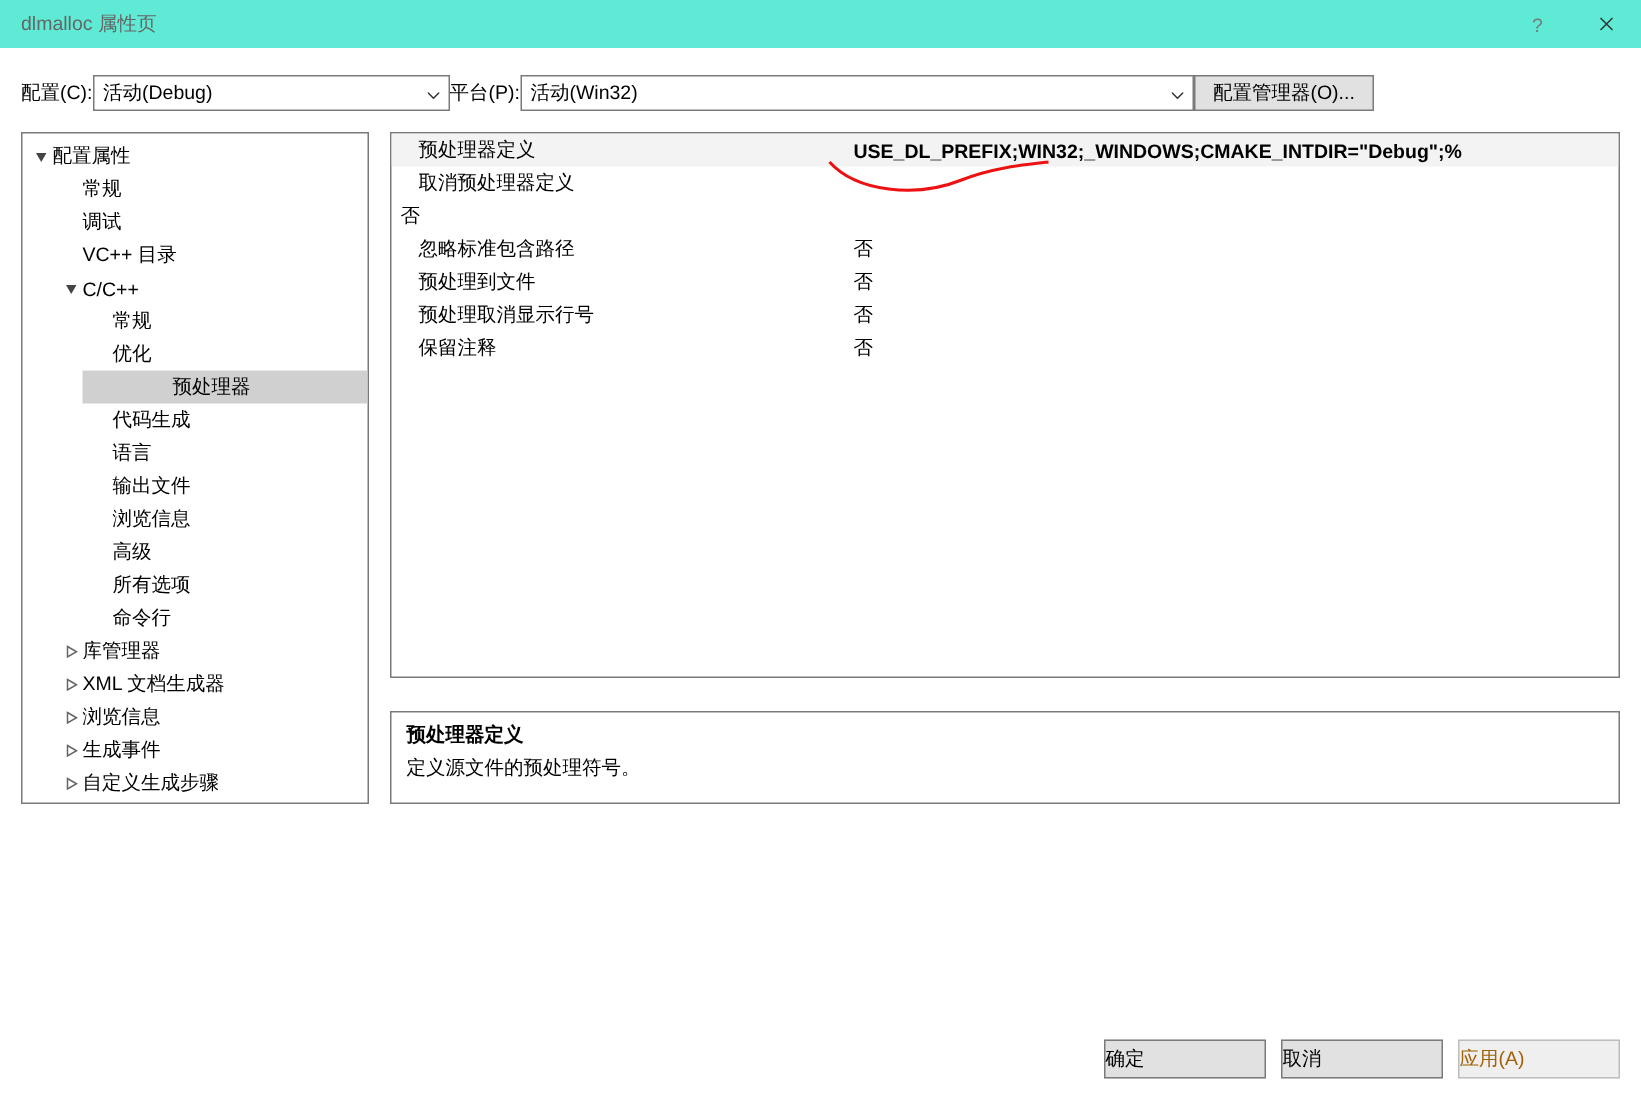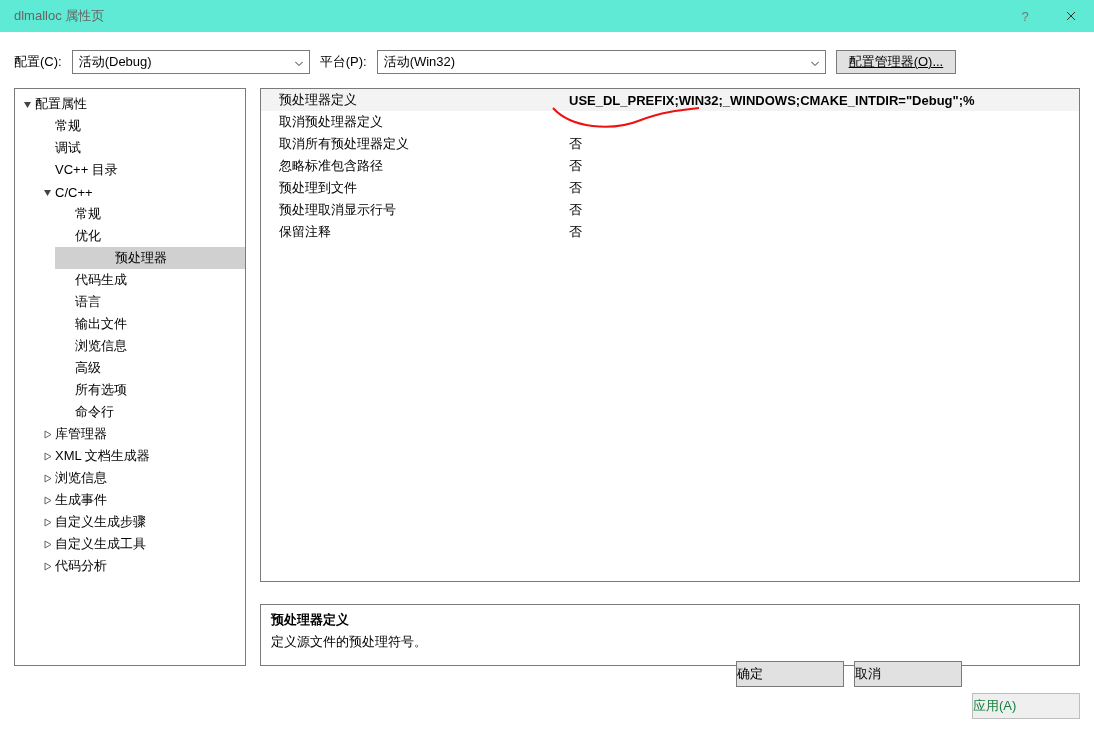--- a/index.html
+++ b/index.html
@@ -6,30 +6,30 @@
 body { background: #ffffff; width: 1094px; height: 729px; overflow: hidden; position: relative; color: #000; }
 
 
 .titlebar { height: 32px; display: flex; align-items: center; padding-left: 14px; color: #666; background: #5eead4; }
 .titlebar .title { flex: 1; }
 .titlebar .wbtn { width: 46px; height: 32px; display: flex; align-items: center; justify-content: center; color: #555; }
 .titlebar .wbtn svg { width: 10px; height: 10px; }
 .titlebar .help { font-size: 16px; color: #777; }
 
 
-.toolbar { height: 36px; display: flex; align-items: center; gap: 10px; padding: 0 14px; margin-top: 12px; }
+.toolbar { height: 36px; display: flex; align-items: center; padding: 0 14px; margin-top: 12px; }
 .toolbar .lbl { color: #000; }
 .toolbar .combo { display: flex; align-items: center; border: 1px solid #7a7a7a; height: 24px; background: #fff; padding: 0 6px; position: relative; }
 .toolbar .combo .chev { position: absolute; right: 6px; top: 50%; transform: translateY(-50%); }
 .combo.cfg { width: 238px; }
 .combo.plat { width: 449px; }
-.toolbar .btn { border: 1px solid #7a7a7a; background: #e1e1e1; height: 24px; padding: 0 12px; display: flex; align-items: center; text-decoration: underline; }
-
-
-.main { display: flex; gap: 14px; padding: 0 14px; margin-top: 8px; height: 578px; }
+.toolbar .btn { border: 1px solid #7a7a7a; background: #e1e1e1; height: 24px; padding: 0 12px; display: flex; align-items: center; }
+
+
+.main { display: flex; gap: 14px; padding: 0 14px; margin-top: 8px; height: 448px; }
 
 
 .tree { width: 232px; border: 1px solid #7a7a7a; background: #fff; padding: 4px 0; overflow: hidden; }
 .tree .node { height: 22px; display: flex; align-items: center; white-space: nowrap; }
 .tree .node.selected { background: #d0d0d0; margin-left: 40px; }
 .tree .expander { width: 12px; display: inline-flex; justify-content: center; align-items: center; margin-right: 2px; }
 .tree .expander svg { width: 9px; height: 9px; }
 .tree .label { }
 
 .lvl0 { padding-left: 6px; }
@@ -48,21 +48,21 @@
 
 .redline { position: absolute; left: 290px; top: 17px; pointer-events: none; }
 
 .descbox { height: 62px; border: 1px solid #7a7a7a; background: #fff; padding: 6px 10px; }
 .descbox .d-title { font-weight: 700; margin-bottom: 4px; }
 .descbox .d-body { color: #000; }
 
 
 .bottombar { position: absolute; bottom: 10px; right: 14px; display: flex; gap: 10px; }
 .bottombar .btn { width: 108px; height: 26px; border: 1px solid #7a7a7a; background: #e1e1e1; display: flex; align-items: center; justify-content: flex-start; }
-.bottombar .btn.disabled { color: #15803d; background: #efefef; border-color: #bdbdbd; margin-top: 32px; }
+.bottombar .btn.disabled { color: #a16207; background: #efefef; border-color: #bdbdbd; }
 </style>
 </head>
 <body>
 
 <div class="titlebar">
   <span class="title">dlmalloc 属性页</span>
   <div class="wbtn help">
       <span>?</span>
     </div>
   <div class="wbtn">
@@ -229,21 +229,20 @@
       </svg>
     <div class="row active">
           <div class="cell-label">预处理器定义</div>
           <div class="cell-value">USE_DL_PREFIX;WIN32;_WINDOWS;CMAKE_INTDIR="Debug";%</div>
         </div>
         <div class="row">
           <div class="cell-label">取消预处理器定义</div>
           <div class="cell-value"></div>
         </div>
         <div class="row">
-          <div class="cell-label">取消所有预处理器定义</div>
           <div class="cell-value">否</div>
         </div>
         <div class="row">
           <div class="cell-label">忽略标准包含路径</div>
           <div class="cell-value">否</div>
         </div>
         <div class="row">
           <div class="cell-label">预处理到文件</div>
           <div class="cell-value">否</div>
         </div>

